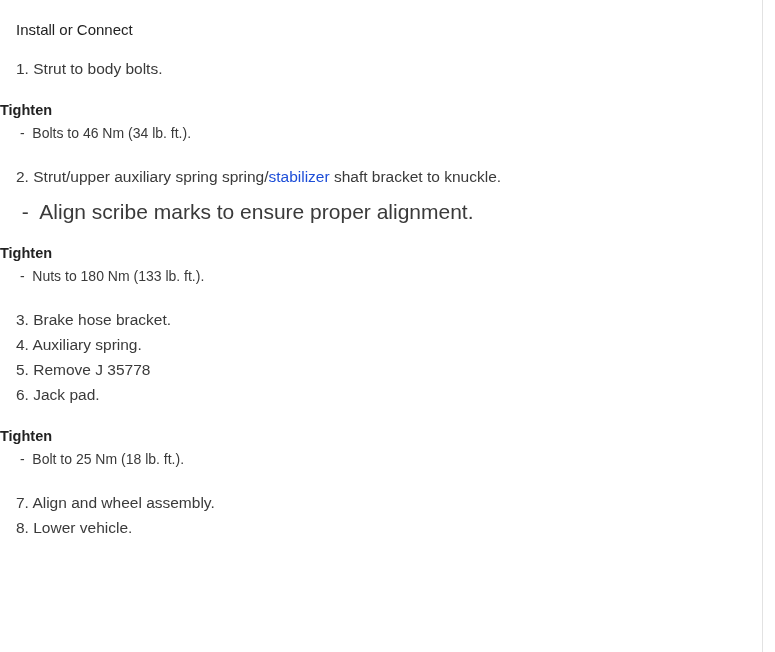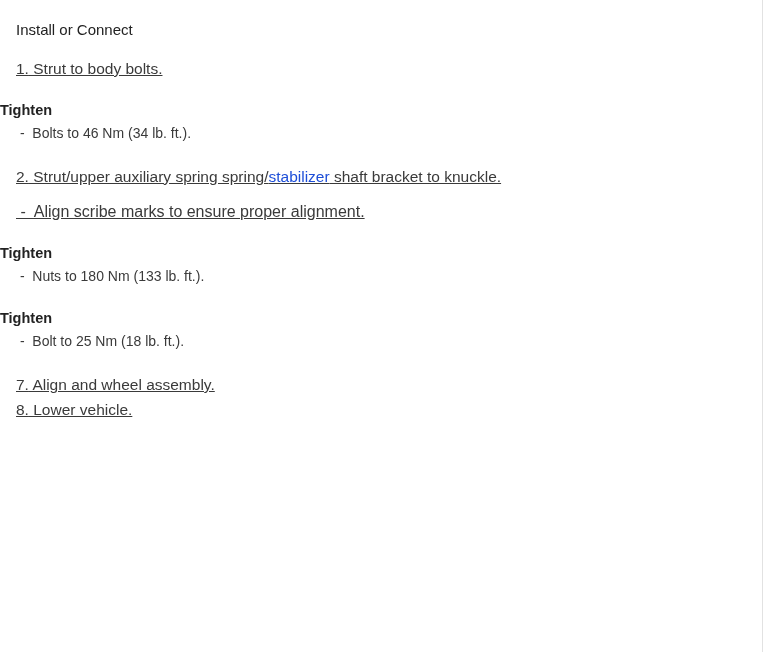--- a/index.html
+++ b/index.html
@@ -39,21 +39,20 @@
     line-height: 20px;
   }
   .block {
     margin-left: 16px;
   }
   .step {
     font-size: 15.5px;
     line-height: 25px;
     color: #3a3a3a;
     white-space: pre;
-    text-decoration: underline;
   }
   .link {
     color: #1d4ed8;
   }
   .tighten-group {
     margin-top: 18px;
     margin-bottom: 18px;
   }
   .tighten-label {
     font-size: 14.5px;
@@ -63,26 +62,25 @@
     line-height: 22px;
   }
   .dash-line {
     font-size: 14px;
     line-height: 25px;
     color: #3a3a3a;
     margin-left: 16px;
     white-space: pre;
   }
   .sub-note {
-    font-size: 16px;
+    font-size: 21px;
     line-height: 25px;
     color: #3a3a3a;
     margin-left: 16px;
     white-space: pre;
-    text-decoration: underline;
   }
   .gap-s { height: 10px; }
   .gap-m { height: 16px; }
   .steps-run .step { white-space: pre; }
 </style>
 </head>
 <body>
 
 <div class="page">
 
@@ -107,20 +105,26 @@
 
   <div class="gap-s"></div>
 
   <div class="sub-note"> -  Align scribe marks to ensure proper alignment.</div>
 
   <div class="tighten-group">
     <div class="tighten-label"><span>Tighten</span></div>
     <div class="dash-line"> -  Nuts to 180 Nm (133 lb. ft.).</div>
   </div>
 
+  <div class="block steps-run">
+    <div class="step"><span>3.</span><span> Brake hose bracket.</span></div>
+    <div class="step"><span>4.</span><span> Auxiliary spring.</span></div>
+    <div class="step"><span>5.</span><span> Remove J 35778</span></div>
+    <div class="step"><span>6.</span><span> Jack pad.</span></div>
+  </div>
 
   <div class="tighten-group">
     <div class="tighten-label"><span>Tighten</span></div>
     <div class="dash-line"> -  Bolt to 25 Nm (18 lb. ft.).</div>
   </div>
 
   <div class="block steps-run">
     <div class="step"><span>7.</span><span> Align and wheel assembly.</span></div>
     <div class="step"><span>8.</span><span> Lower vehicle.</span></div>
   </div>

